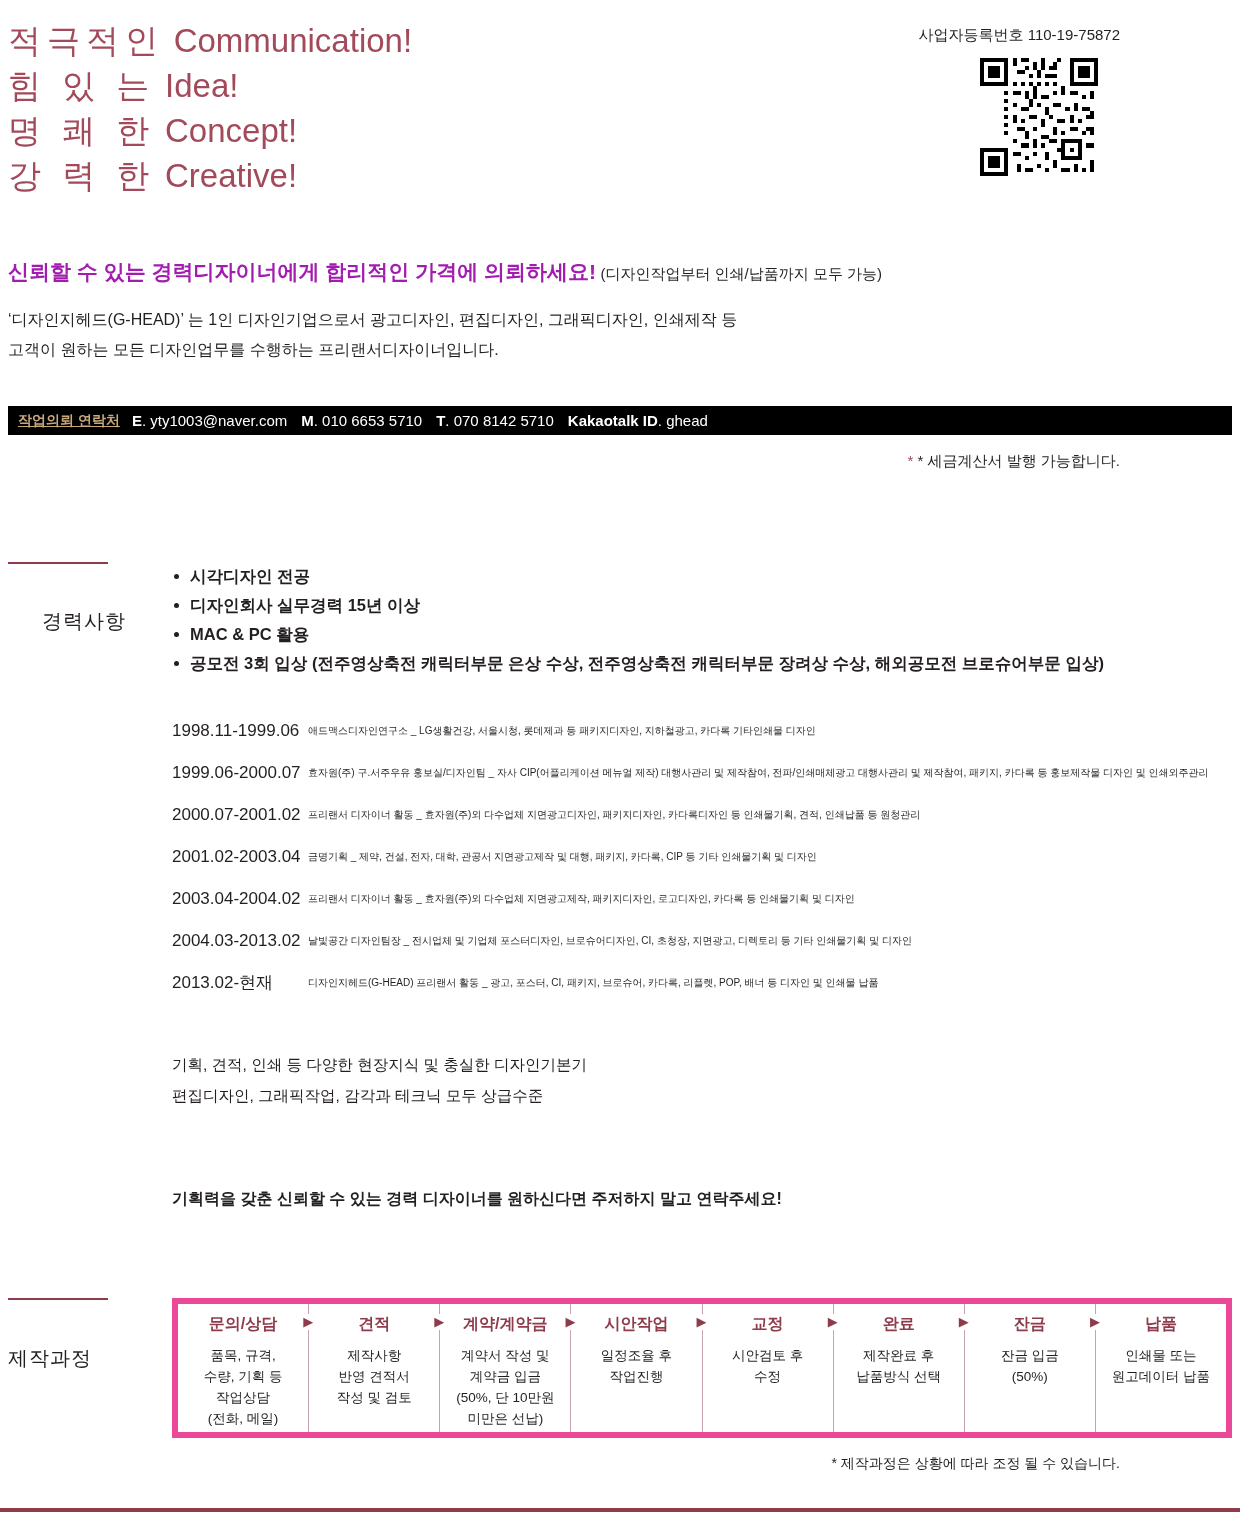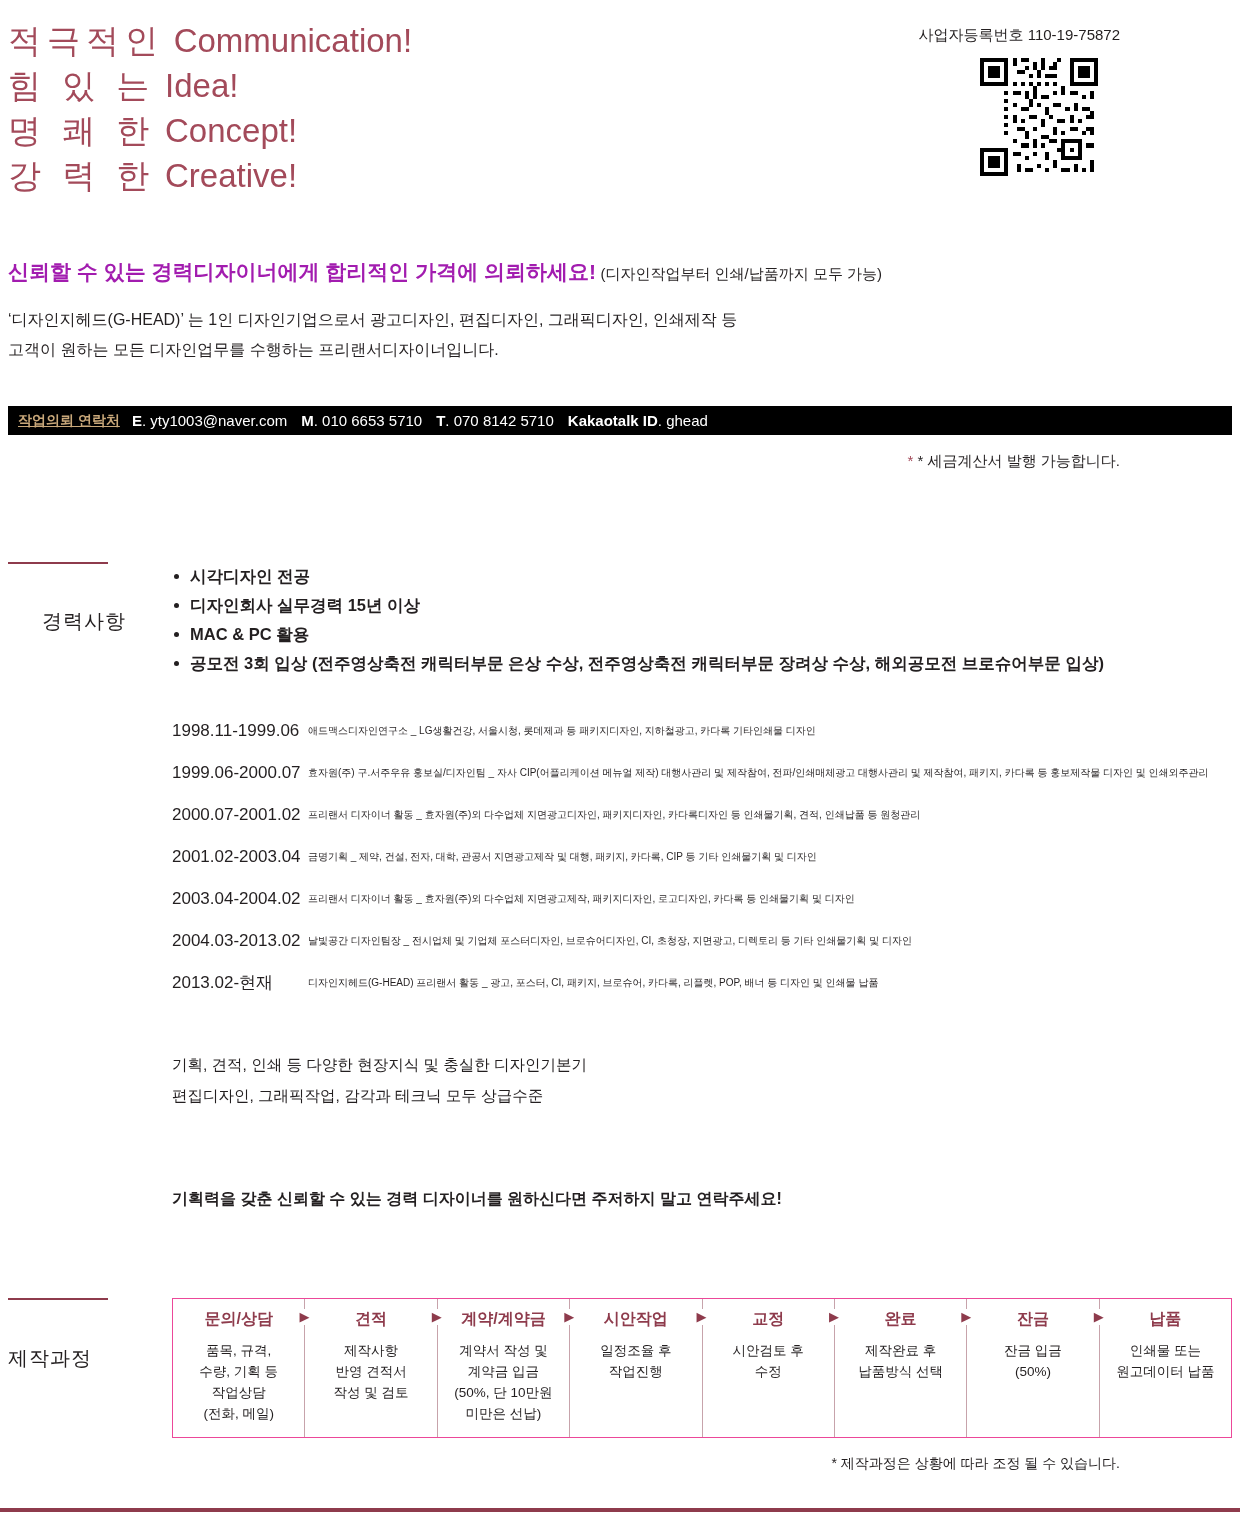--- a/index.html
+++ b/index.html
@@ -199,21 +199,21 @@
     font-weight: bold;
   }
 
   
   .proc-box {
     position: absolute;
     left: 172px;
     top: 1298px;
     width: 1060px;
     height: 140px;
-    border: 1px solid #ec4899;
+    border: 6px solid #ec4899;
     box-sizing: border-box;
     display: flex;
     align-items: stretch;
   }
   .proc-step {
     flex: 1 1 0;
     position: relative;
     text-align: center;
     padding-top: 10px;
   }

